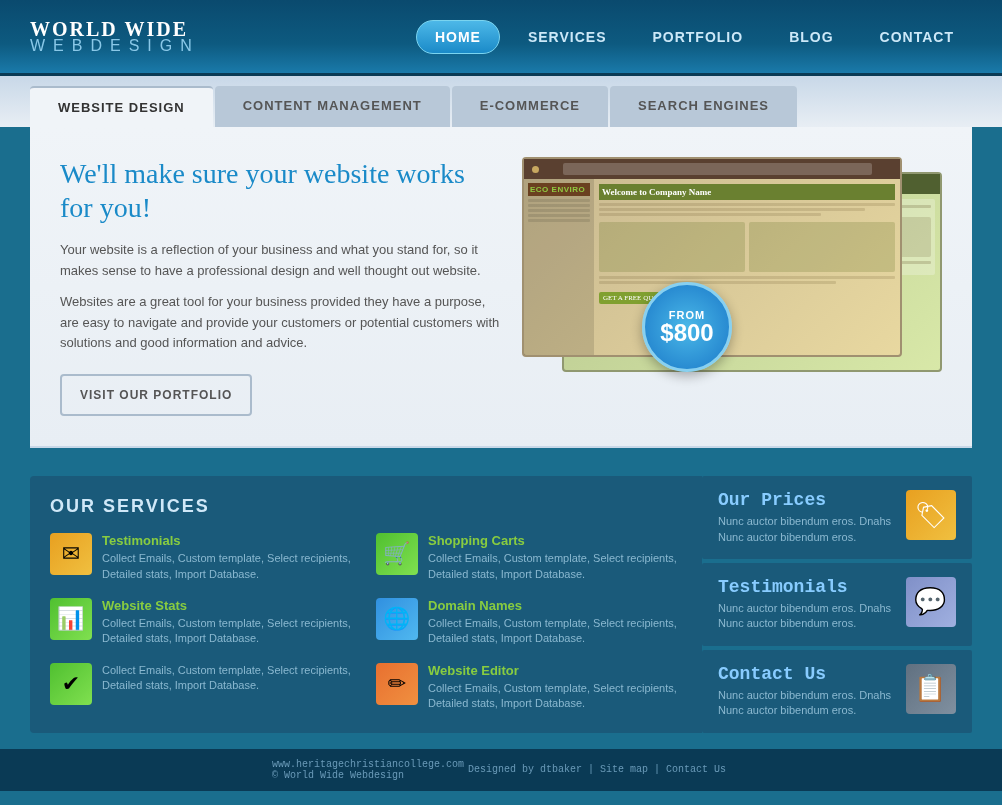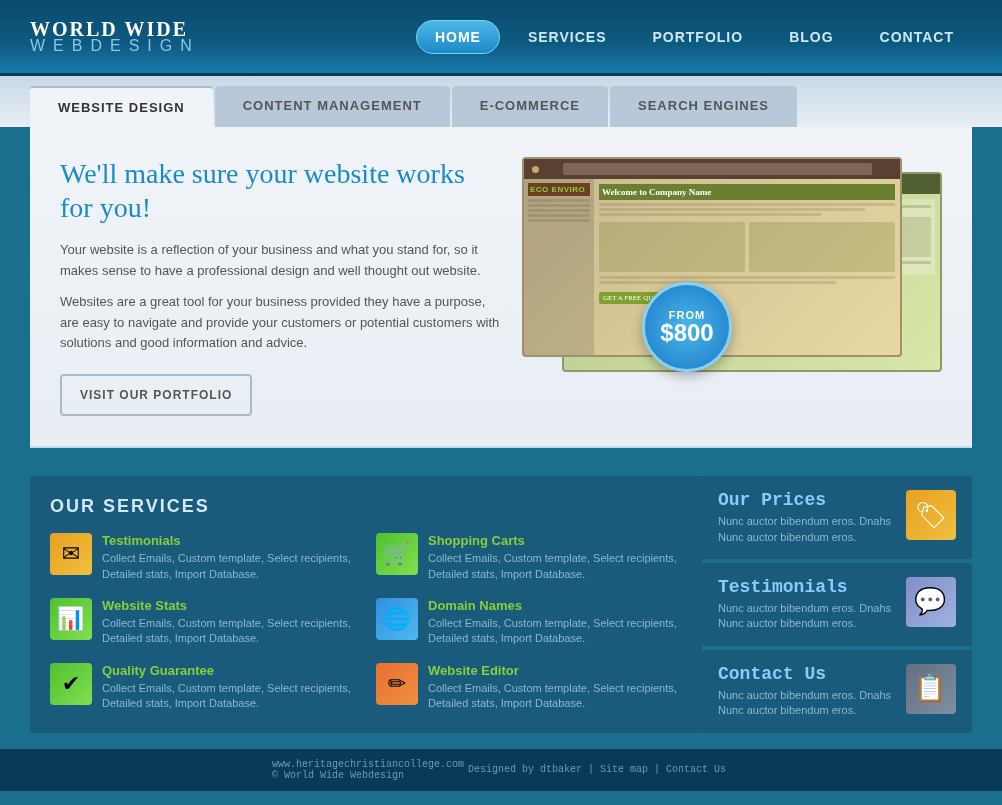--- a/index.html
+++ b/index.html
@@ -398,21 +398,20 @@
         <div class="service-icon globe">🌐</div>
         <div class="service-text">
           <h4>Domain Names</h4>
           <p>Collect Emails, Custom template, Select recipients, Detailed stats, Import Database.</p>
         </div>
       </div>
 
       <div class="service-item">
         <div class="service-icon check">✔</div>
         <div class="service-text">
-          <h4>Quality Guarantee</h4>
           <p>Collect Emails, Custom template, Select recipients, Detailed stats, Import Database.</p>
         </div>
       </div>
 
       <div class="service-item">
         <div class="service-icon pencil">✏</div>
         <div class="service-text">
           <h4>Website Editor</h4>
           <p>Collect Emails, Custom template, Select recipients, Detailed stats, Import Database.</p>
         </div>

